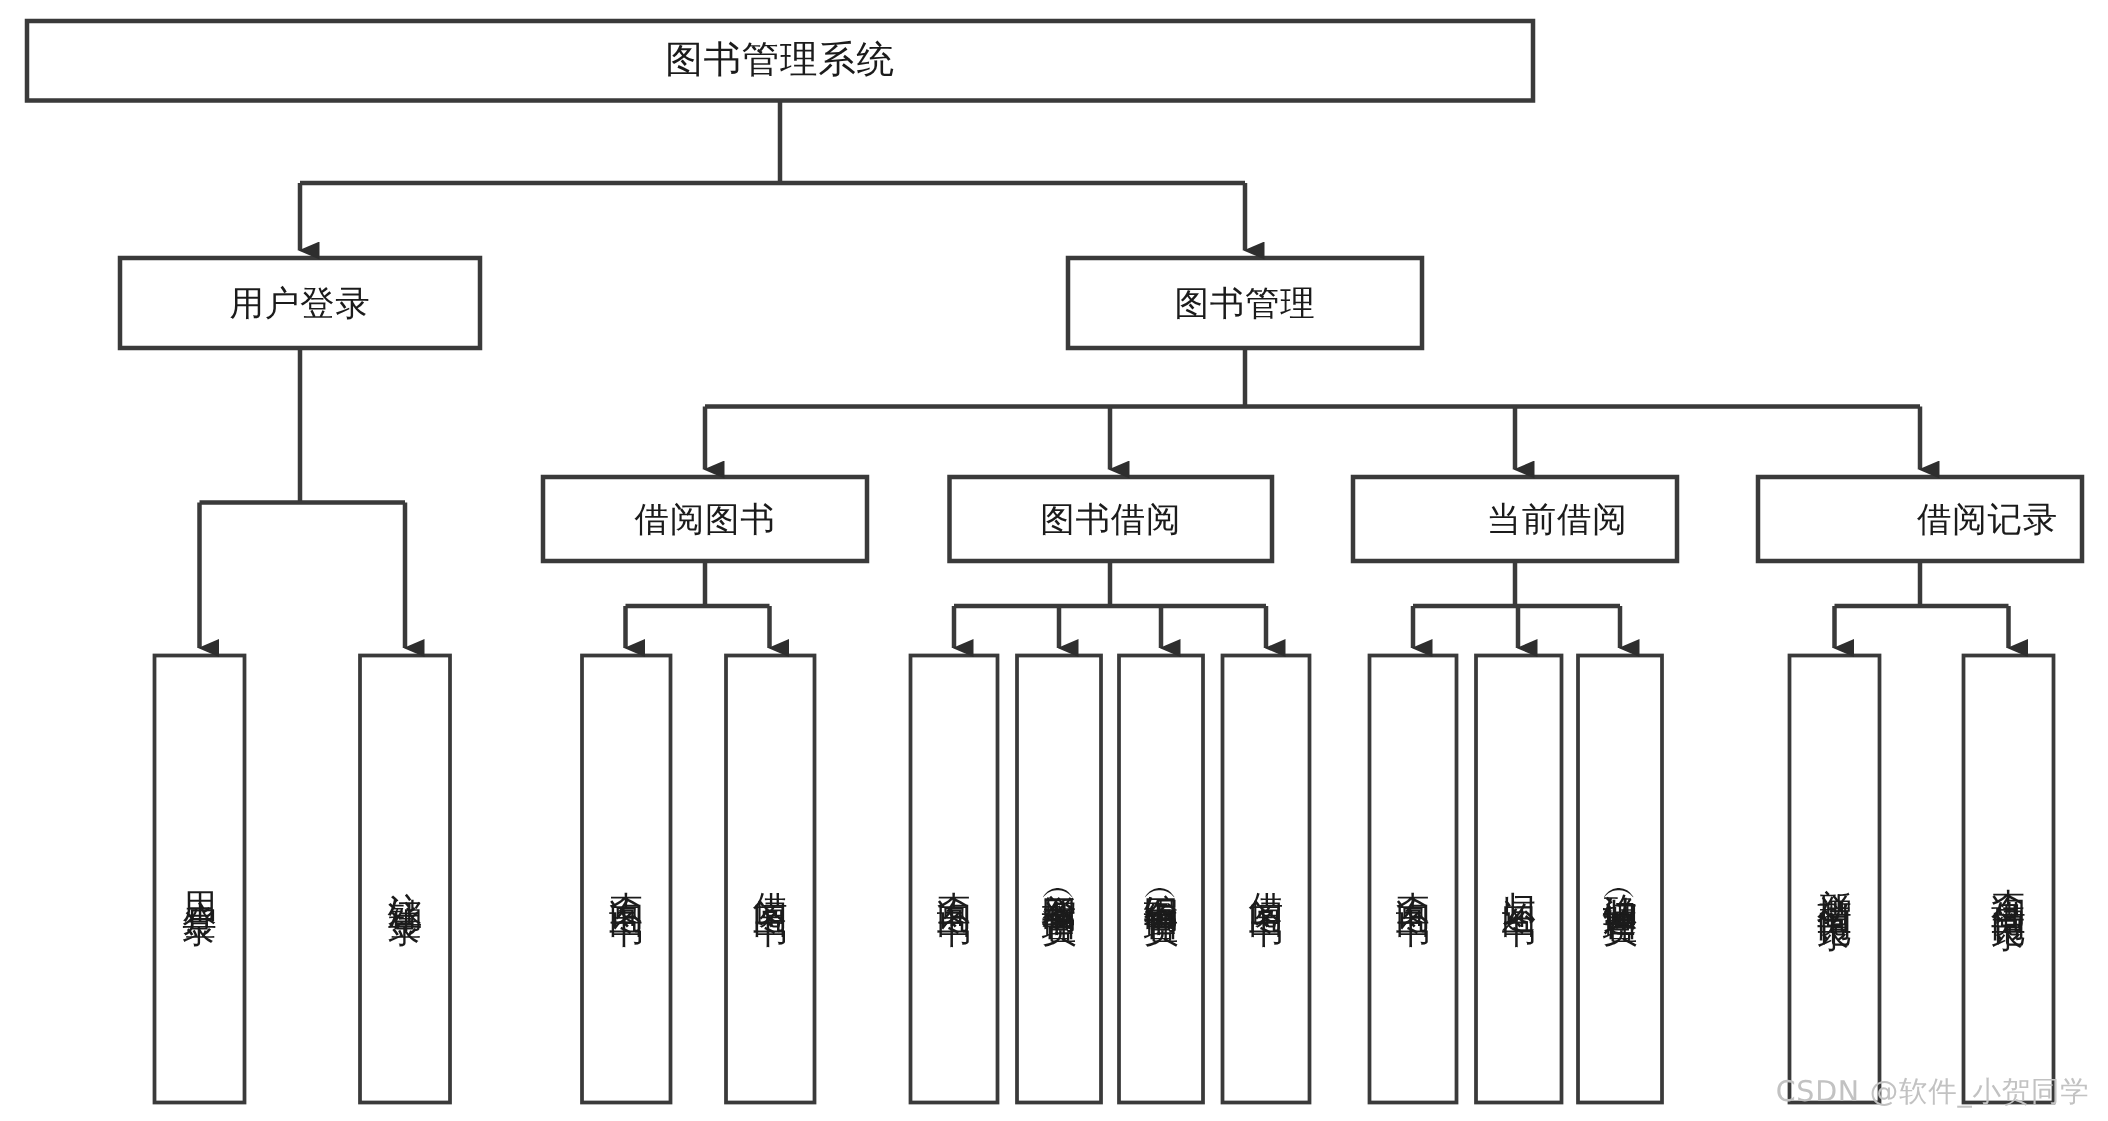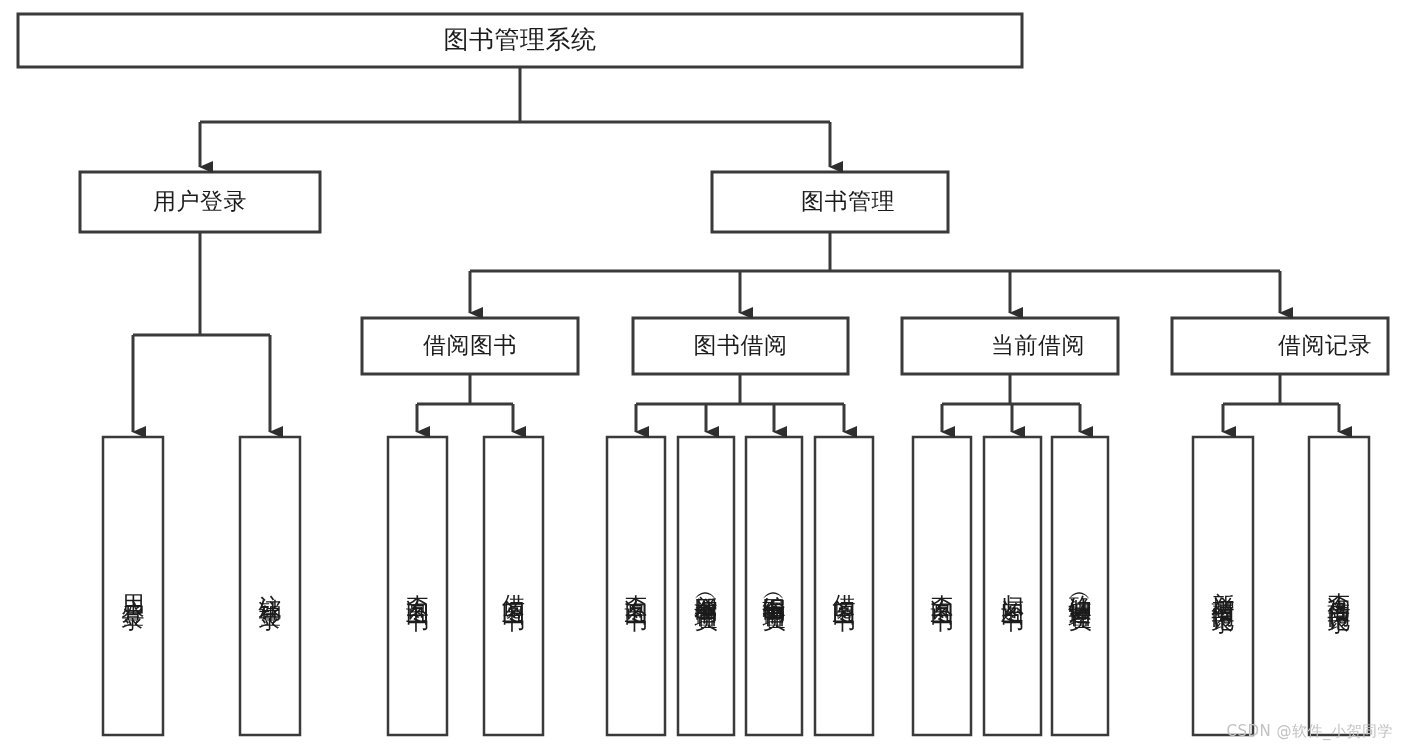--- a/index.html
+++ b/index.html
@@ -44,40 +44,40 @@
   .arrow-head {
     fill: #2e2e2e;
     stroke: none;
   }
   .node-label {
     position: absolute;
     display: flex;
     align-items: center;
     justify-content: center;
     color: #1b1b1b;
-    font-family: Liberation Serif, serif;
+    font-family: Liberation Sans, sans-serif;
     font-size: 23px;
     line-height: 1.05;
     letter-spacing: 0.5px;
     white-space: nowrap;
     pointer-events: none;
   }
   .node-label.vertical {
     writing-mode: vertical-rl;
     text-orientation: upright;
     font-size: 23px;
     letter-spacing: 5px;
     line-height: 1;
   }
   .watermark {
     position: absolute;
     right: 12px;
     bottom: 6px;
     font-family: "DejaVu Sans", "Liberation Sans", sans-serif;
-    font-size: 15px;
+    font-size: 19px;
     color: #c2c2c2;
     white-space: nowrap;
     letter-spacing: 0.5px;
   }
 </style>
 </head>
 <body>
 
 <div id="diagram-root">
 
@@ -158,21 +158,21 @@
       <path class="connector" d="M 1280 374 L 1280 404"></path>
       <path class="connector" d="M 1223 404 L 1339 404"></path>
       <path class="connector" marker-end="url(#arrow)" d="M 1223 404 L 1223 432"></path>
       <path class="connector" marker-end="url(#arrow)" d="M 1339 404 L 1339 432"></path>
     </g>
   </svg>
 
   <div class="node-label" style="left:18px; top:14px; width:1004px; height:53px; font-size:25px;">图书管理系统</div>
 
   <div class="node-label" style="left:80px; top:172px; width:240px; height:60px;">用户登录</div>
-  <div class="node-label" style="left:712px; top:172px; width:236px; height:60px;padding-left:18px;">图书管理</div>
+  <div class="node-label" style="left:712px; top:172px; width:236px; height:60px;">图书管理</div>
 
   <div class="node-label" style="left:362px; top:318px; width:216px; height:56px;">借阅图书</div>
   <div class="node-label" style="left:633px; top:318px; width:215px; height:56px;">图书借阅</div>
   <div class="node-label" style="left:902px; top:318px; width:216px; height:56px;margin-left:28px;">当前借阅</div>
   <div class="node-label" style="left:1172px; top:318px; width:216px; height:56px;margin-left:45px;">借阅记录</div>
 
   <div class="node-label vertical" style="left:103px; top:437px; width:60px; height:298px;">用户登录</div>
   <div class="node-label vertical" style="left:240px; top:437px; width:60px; height:298px;">注销登录</div>
 
   <div class="node-label vertical" style="left:388px; top:437px; width:59px; height:298px;">查询图书</div>

